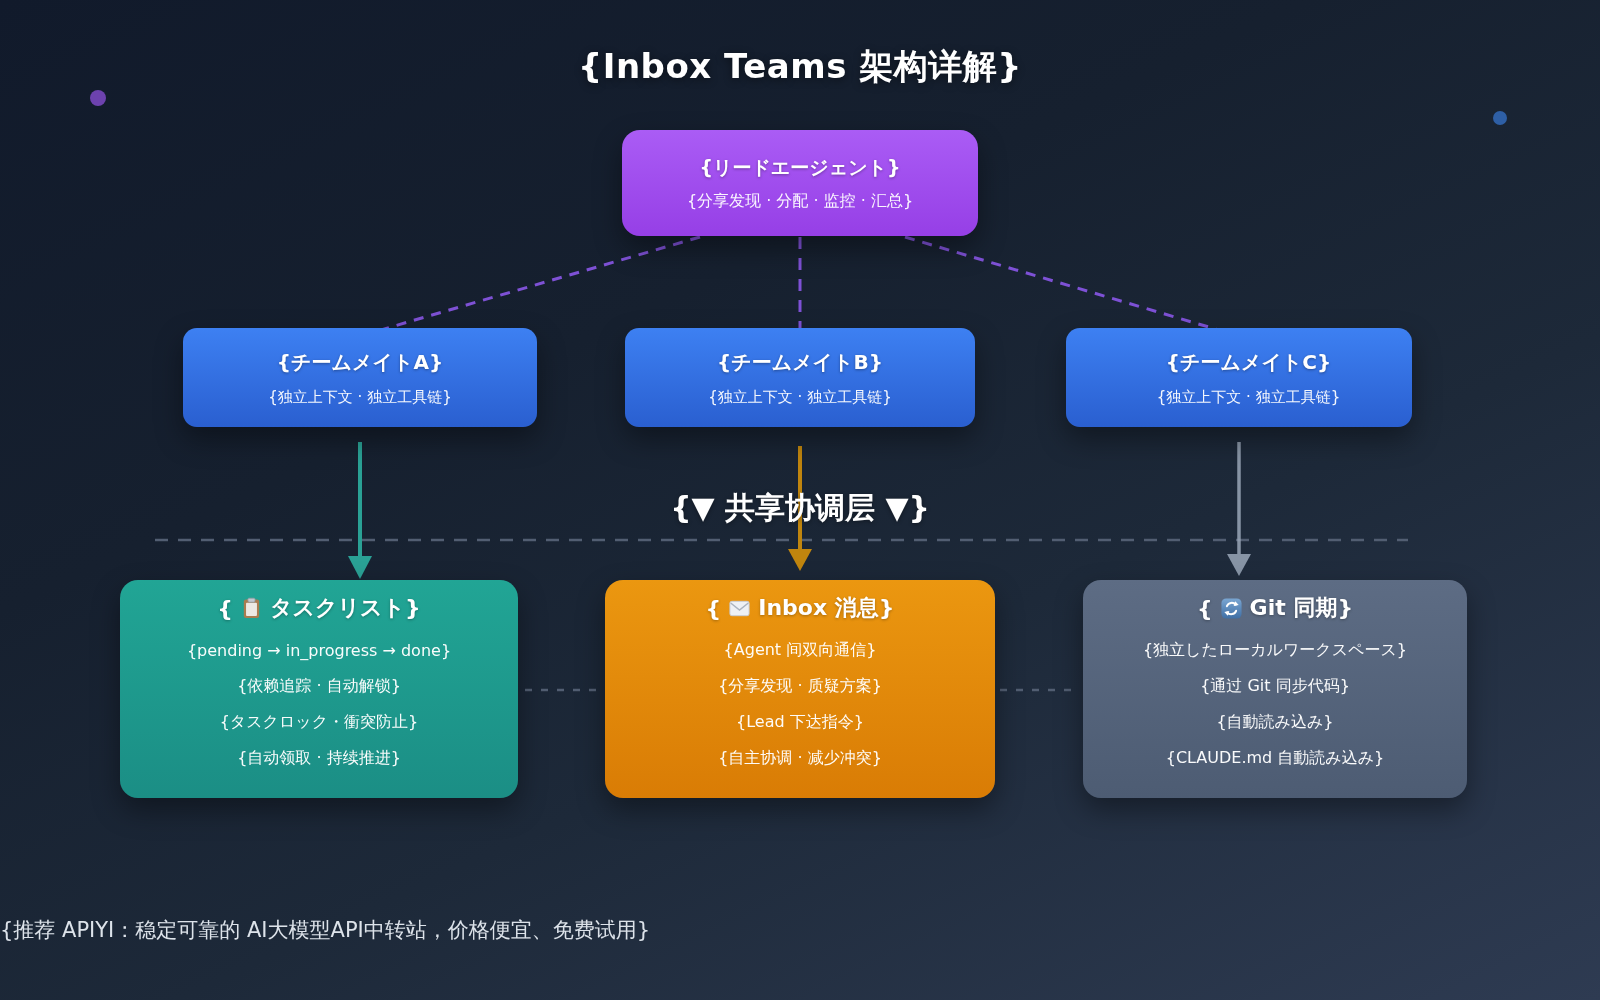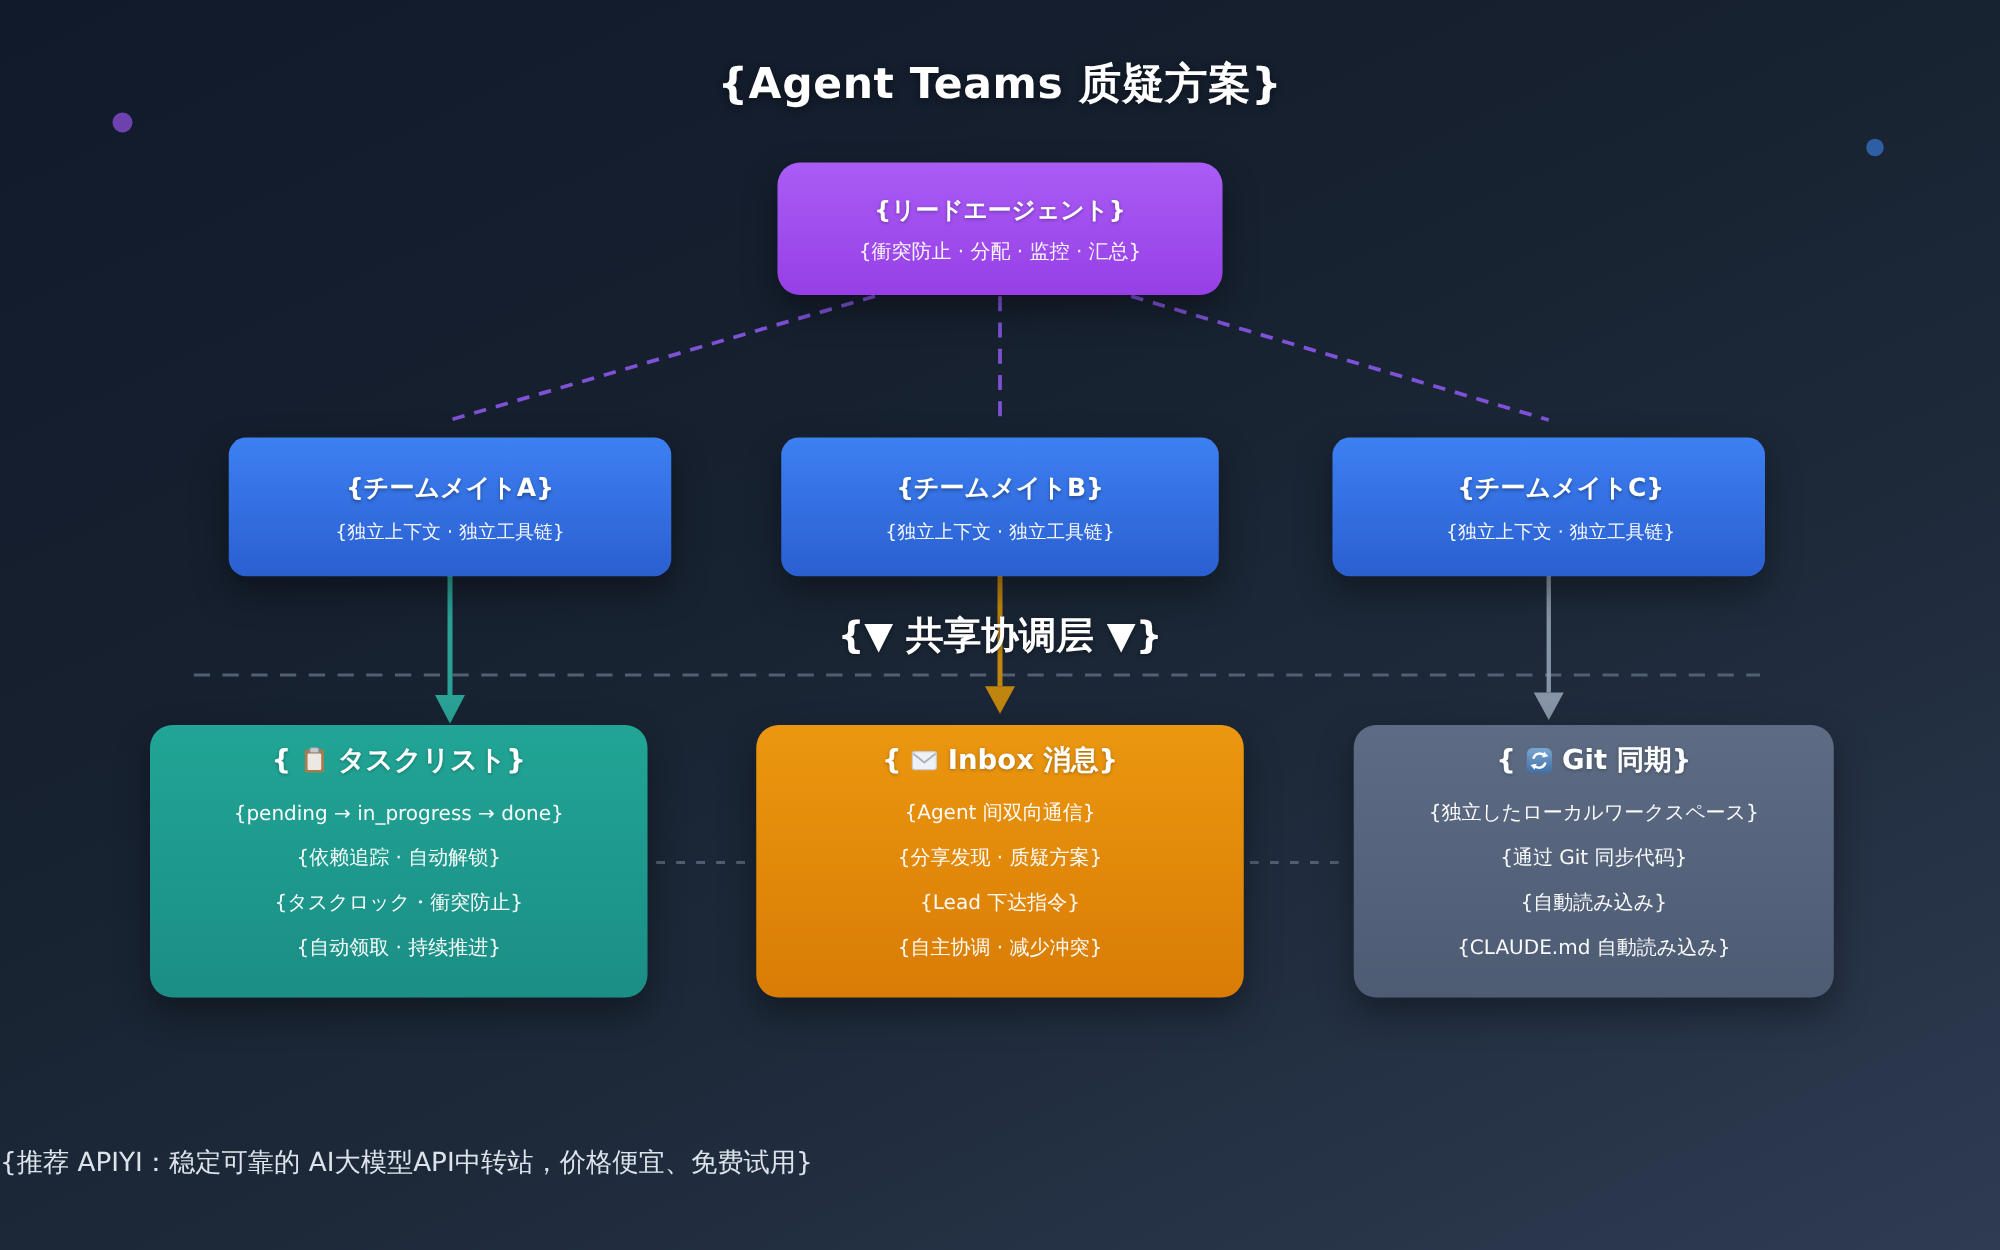--- a/index.html
+++ b/index.html
@@ -27,21 +27,21 @@
   .card-title { font-weight:700; text-shadow:0 1px 3px rgba(0,0,0,.35); }
   .card-sub   { color:rgba(255,255,255,.95); }
 
   .lead {
     left:622px; top:130px; width:356px; height:106px; border-radius:18px; gap:10px;
     background:linear-gradient(180deg,var(--purple-top),var(--purple-bottom));
   }
   .lead .card-title { font-size:19px; }
   .lead .card-sub   { font-size:16px; }
 
-  .tm { top:350px; height:111px; border-radius:14px; gap:12px;
+  .tm { top:328px; height:99px; border-radius:14px; gap:12px;
         background:linear-gradient(180deg,var(--blue-top),var(--blue-bottom)); }
   .tm .card-title { font-size:20px; }
   .tm .card-sub   { font-size:15px; }
   .tm-a { left:183px;  width:354px; }
   .tm-b { left:625px;  width:350px; }
   .tm-c { left:1066px; width:346px;padding-left:19px; }
 
   .coord-label {
     position:absolute; left:600px; top:488px; width:400px; text-align:center;
     font-size:30px; font-weight:700; z-index:3; text-shadow:0 1px 4px rgba(0,0,0,.4);
@@ -91,25 +91,25 @@
     <path d="M800 446 L800 549" fill="none" style="stroke:var(--arrow-amber)" stroke-width="4"></path>
     <polygon points="788,549 812,549 800,571" style="fill:var(--arrow-amber)"></polygon>
 
     <path d="M1239 442 L1239 554" fill="none" style="stroke:var(--arrow-slate)" stroke-width="3.5" opacity=".85"></path>
     <polygon points="1227,554 1251,554 1239,576" style="fill:var(--arrow-slate)" opacity=".85"></polygon>
 
     <path d="M525 690 L597 690" fill="none" style="stroke:var(--dash-gray)" stroke-width="2.5" stroke-dasharray="7 9"></path>
     <path d="M1000 690 L1076 690" fill="none" style="stroke:var(--dash-gray)" stroke-width="2.5" stroke-dasharray="7 9"></path>
   </svg>
 
-  <h1 class="title">{Agent Teams 质疑方案}</h1>
+  <h1 class="title">{Inbox Teams 架构详解}</h1>
 
   <div class="card lead">
     <div class="card-title">{リードエージェント}</div>
-    <div class="card-sub">{衝突防止 · 分配 · 监控 · 汇总}</div>
+    <div class="card-sub">{分享发现 · 分配 · 监控 · 汇总}</div>
   </div>
 
   <div class="card tm tm-a">
     <div class="card-title">{チームメイトA}</div>
     <div class="card-sub">{独立上下文 · 独立工具链}</div>
   </div>
   <div class="card tm tm-b">
     <div class="card-title">{チームメイトB}</div>
     <div class="card-sub">{独立上下文 · 独立工具链}</div>
   </div>

